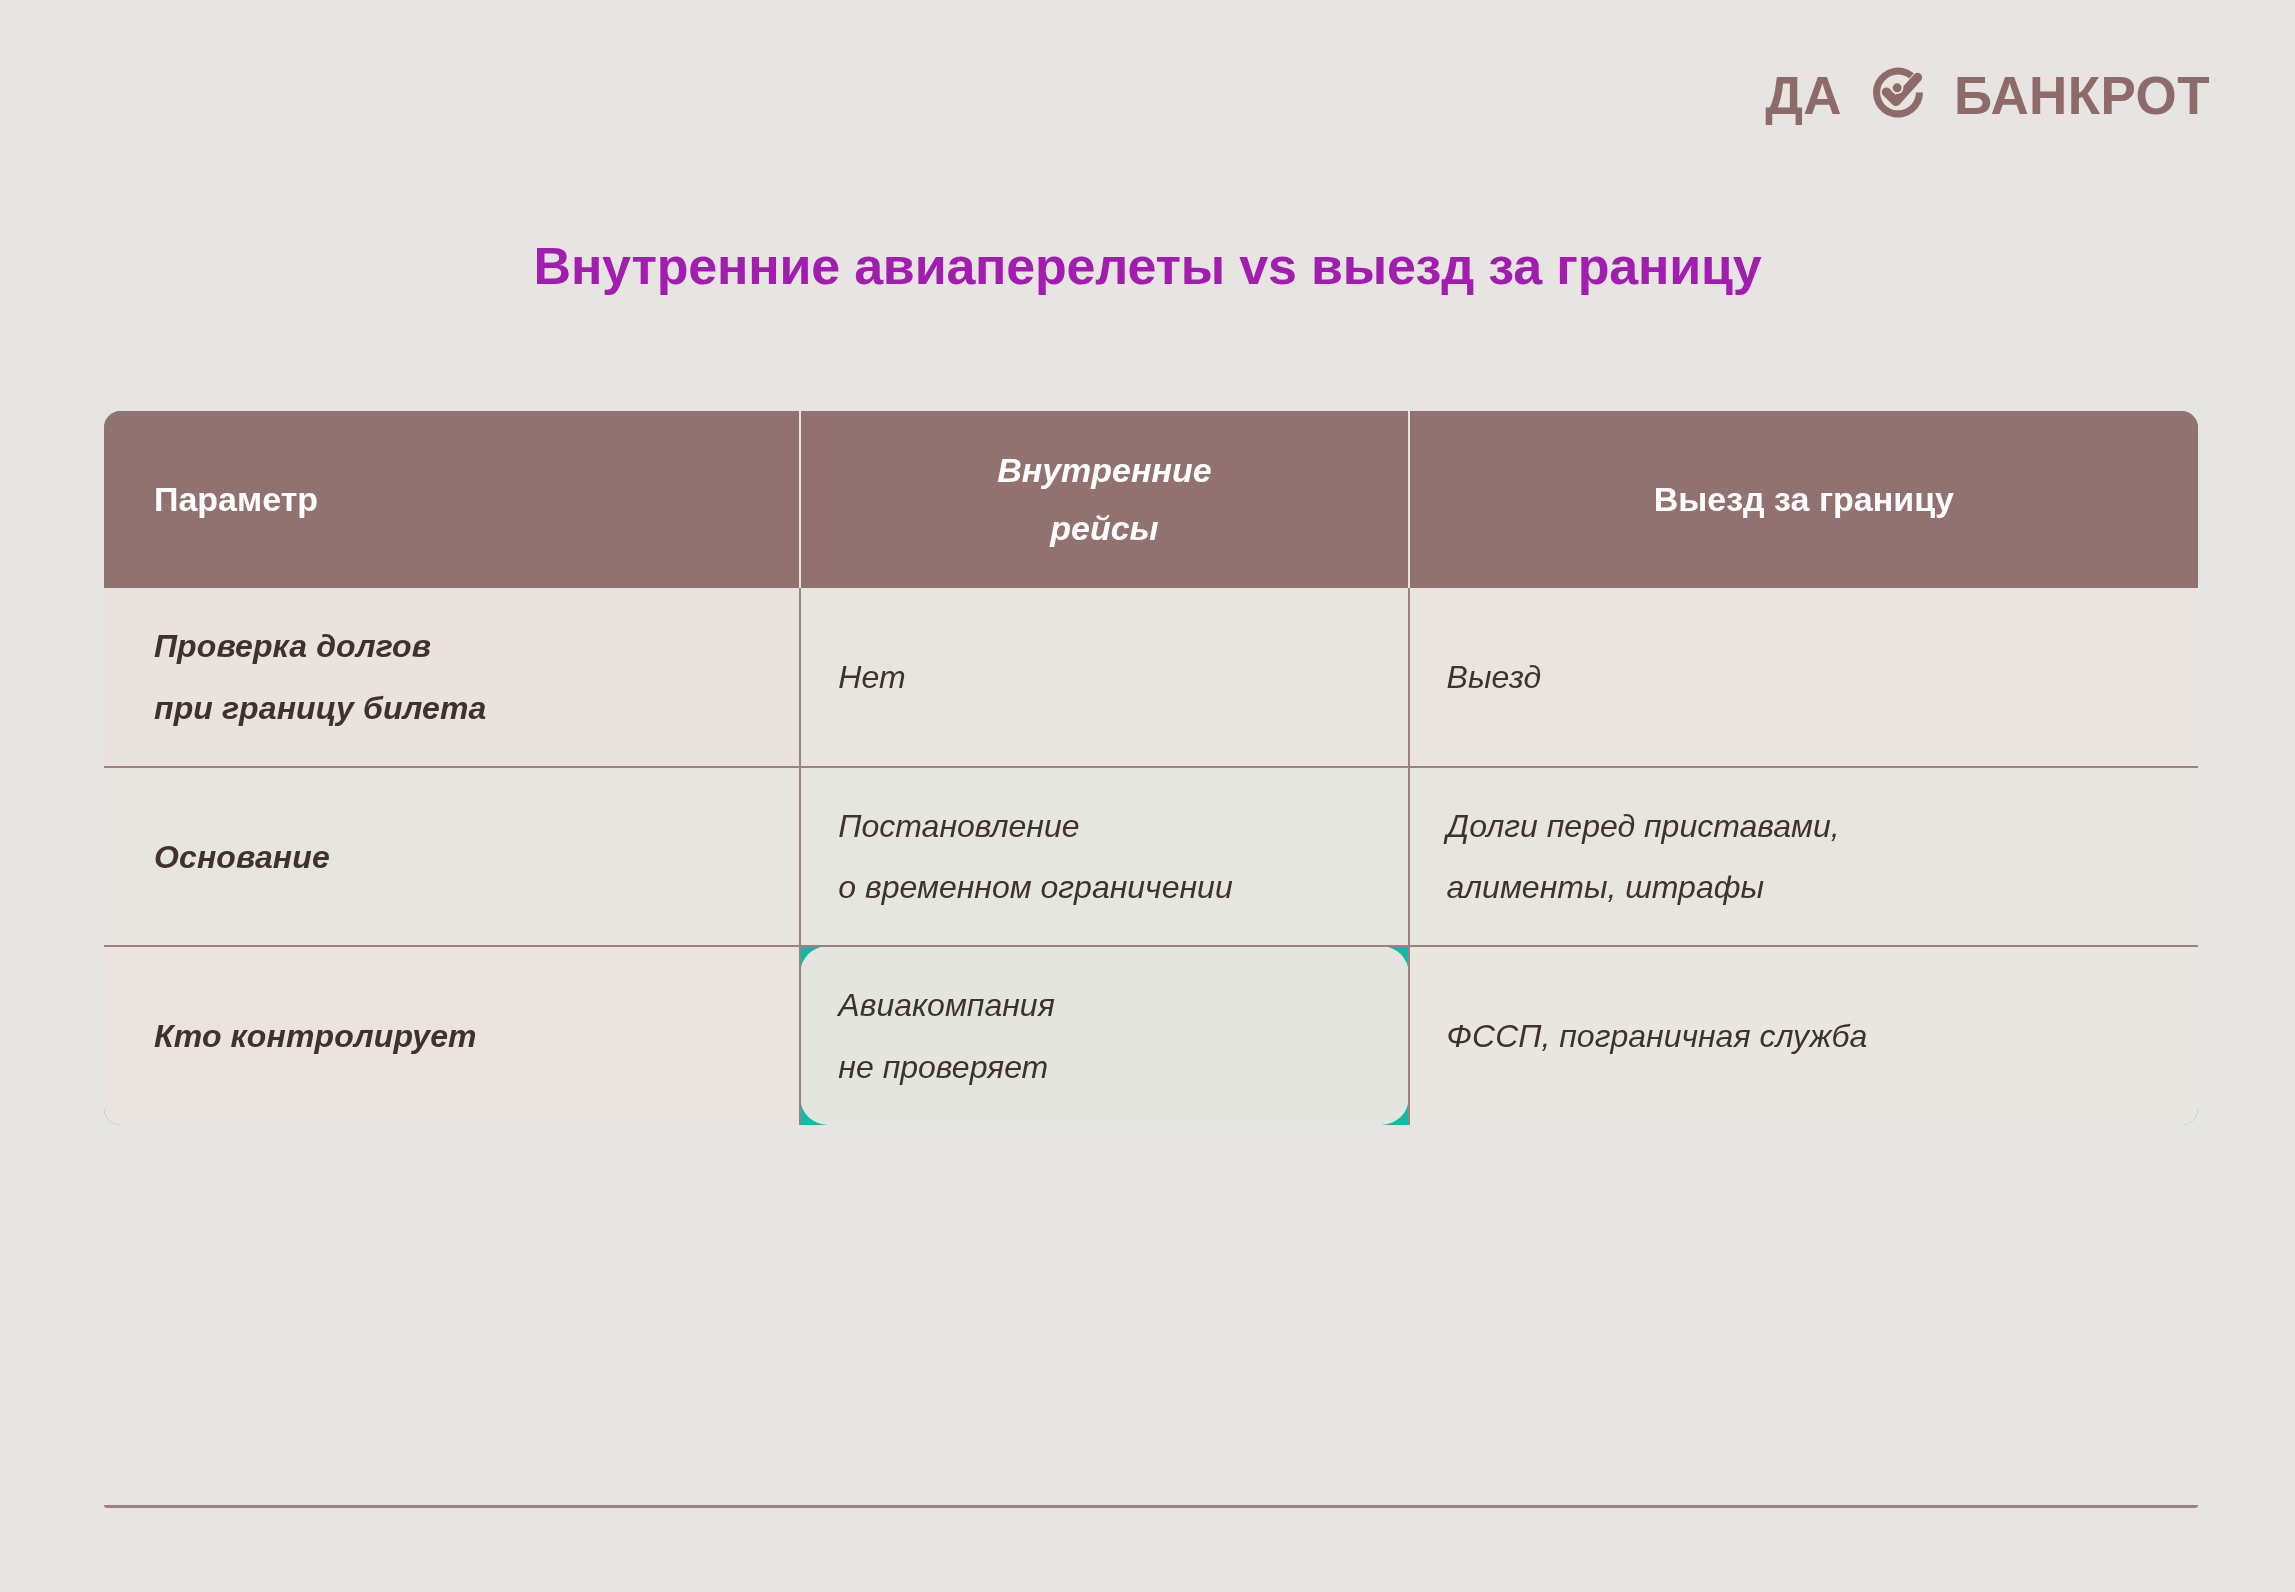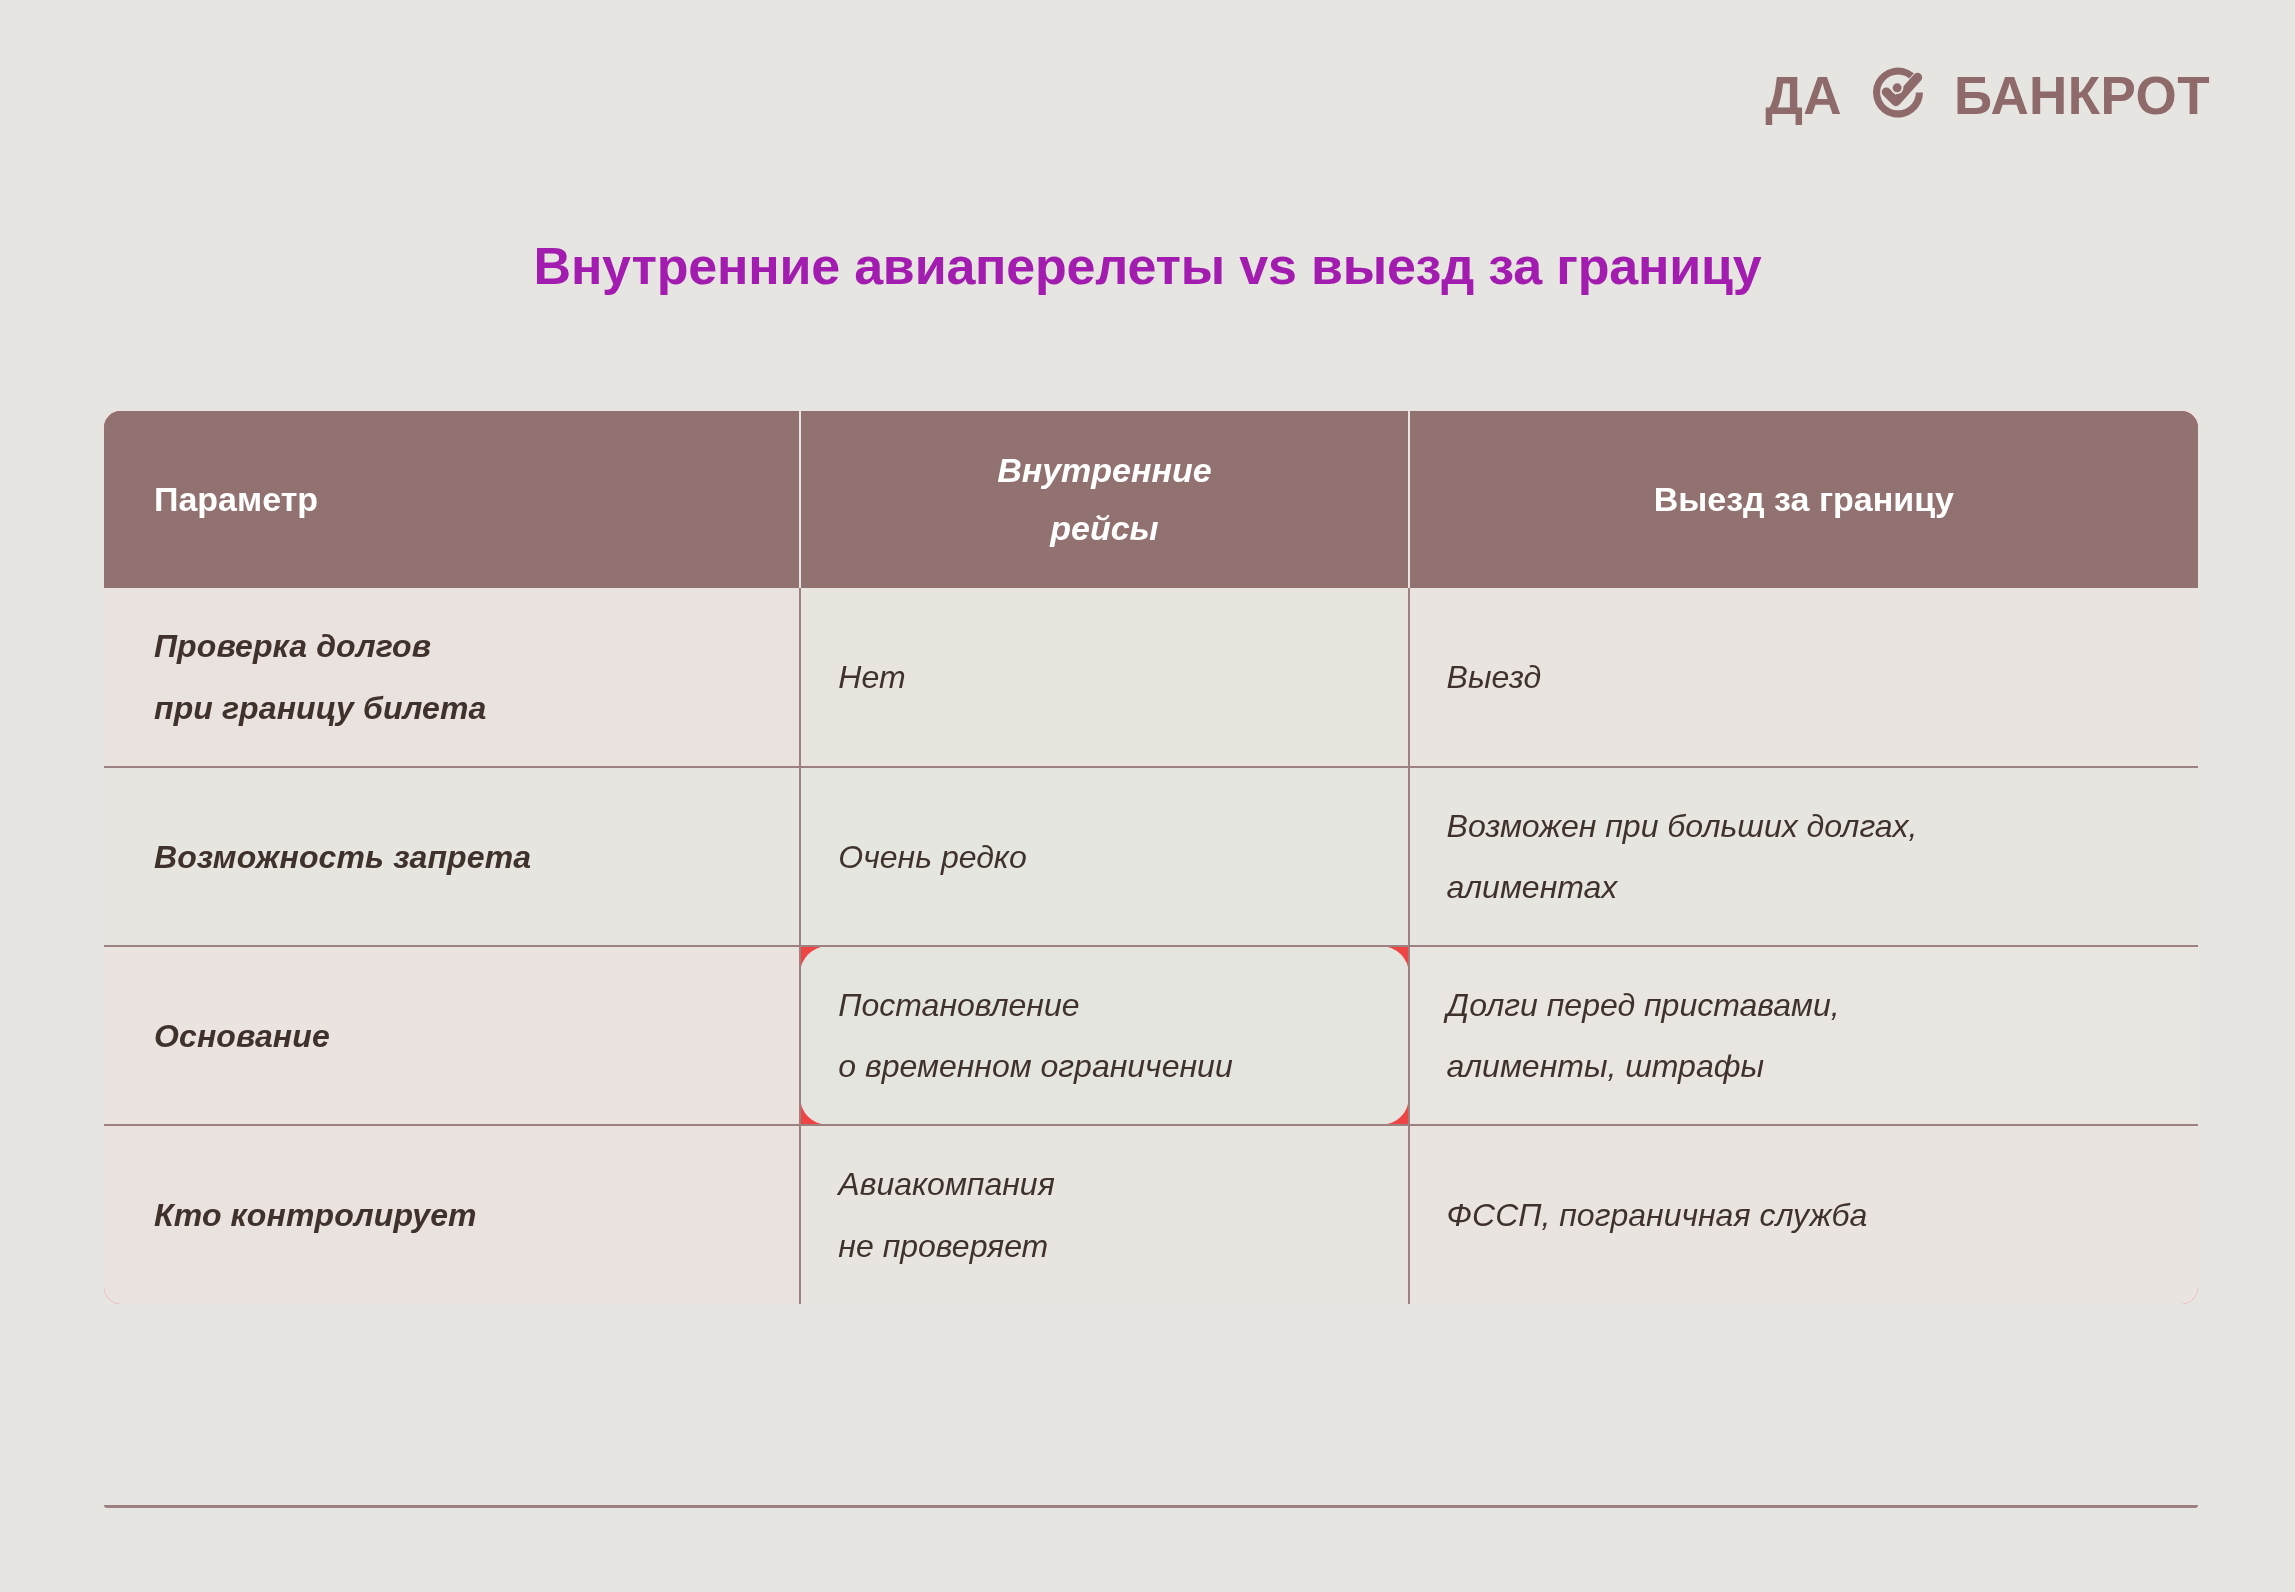--- a/index.html
+++ b/index.html
@@ -56,21 +56,21 @@
   }
 
   
   .table-wrap {
     position: absolute;
     left: 104px;
     top: 411px;
     width: 2094px;
     border-radius: 16.7px;
     overflow: hidden;
-    background: #ef4444;
+    background: #14b8a6;
   }
 
   .ttable {
     width: 100%;
     border-collapse: collapse;
     table-layout: fixed;
   }
 
   .ttable col.c1 { width: 696px; }
   .ttable col.c2 { width: 608px; }
@@ -192,32 +192,20 @@
           <span class="cell-line">при границу билета</span>
         </td>
         <td class="col2">
           <span class="cell-line">Нет</span>
         </td>
         <td class="col3">
           <span class="cell-line">Выезд</span>
         </td>
       </tr>
 
-      <tr>
-        <td class="col1">
-          <span class="cell-line">Возможность запрета</span>
-        </td>
-        <td class="col2">
-          <span class="cell-line">Очень редко</span>
-        </td>
-        <td class="col3">
-          <span class="cell-line">Возможен при больших долгах,</span>
-          <span class="cell-line">алиментах</span>
-        </td>
-      </tr>
 
       <tr>
         <td class="col1">
           <span class="cell-line">Основание</span>
         </td>
         <td class="col2">
           <span class="cell-line">Постановление</span>
           <span class="cell-line">о временном ограничении</span>
         </td>
         <td class="col3">

